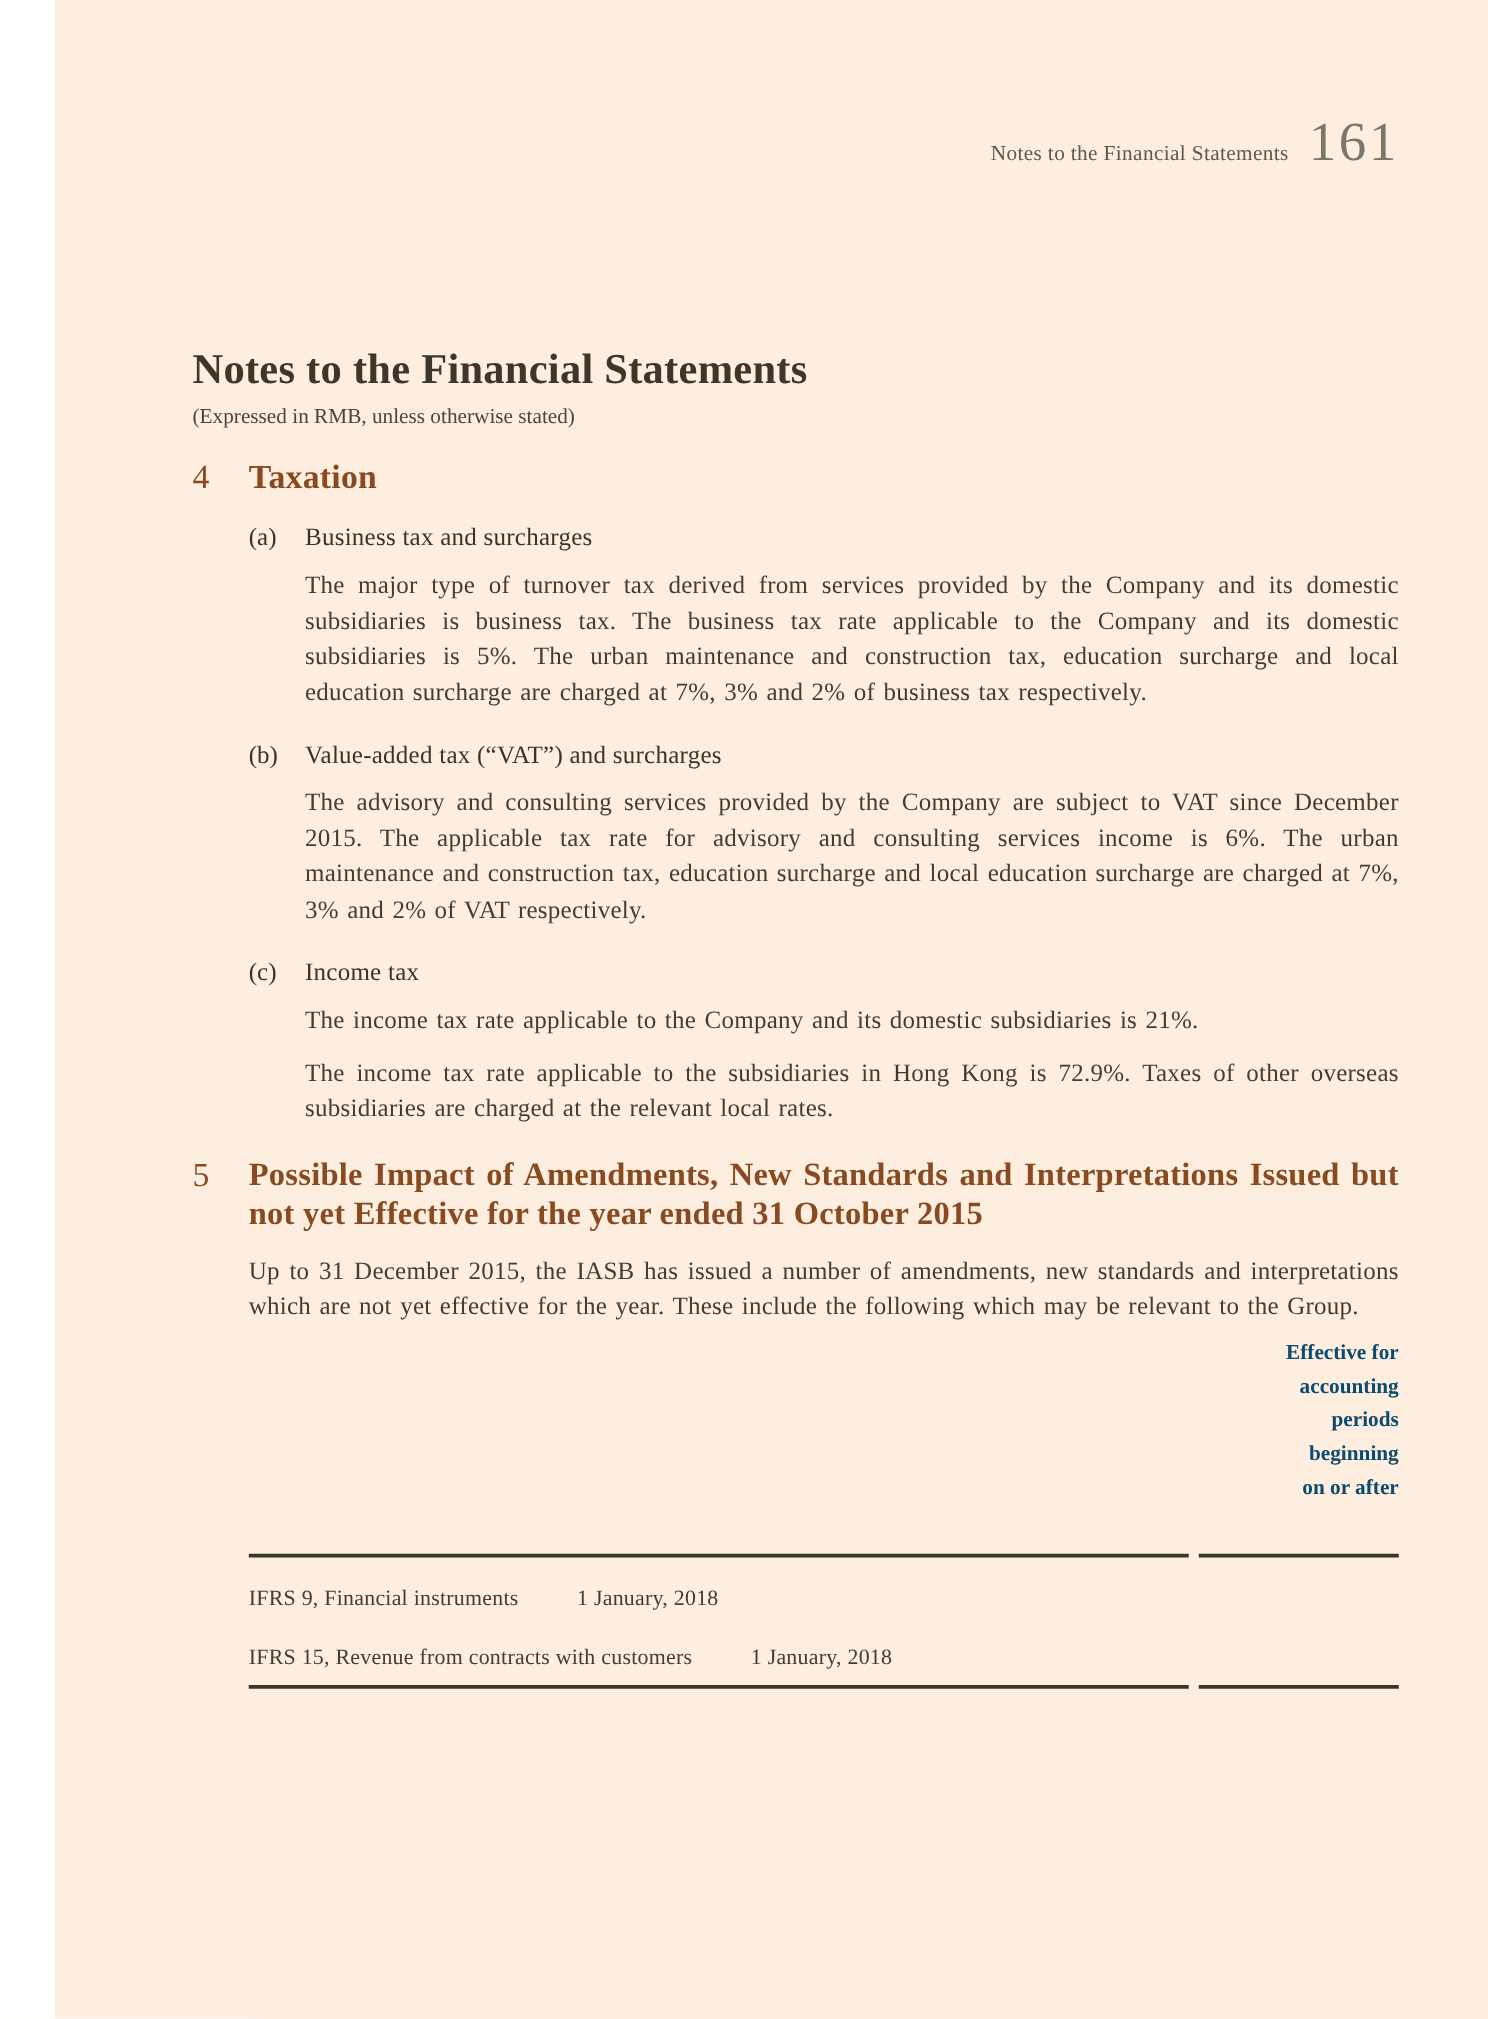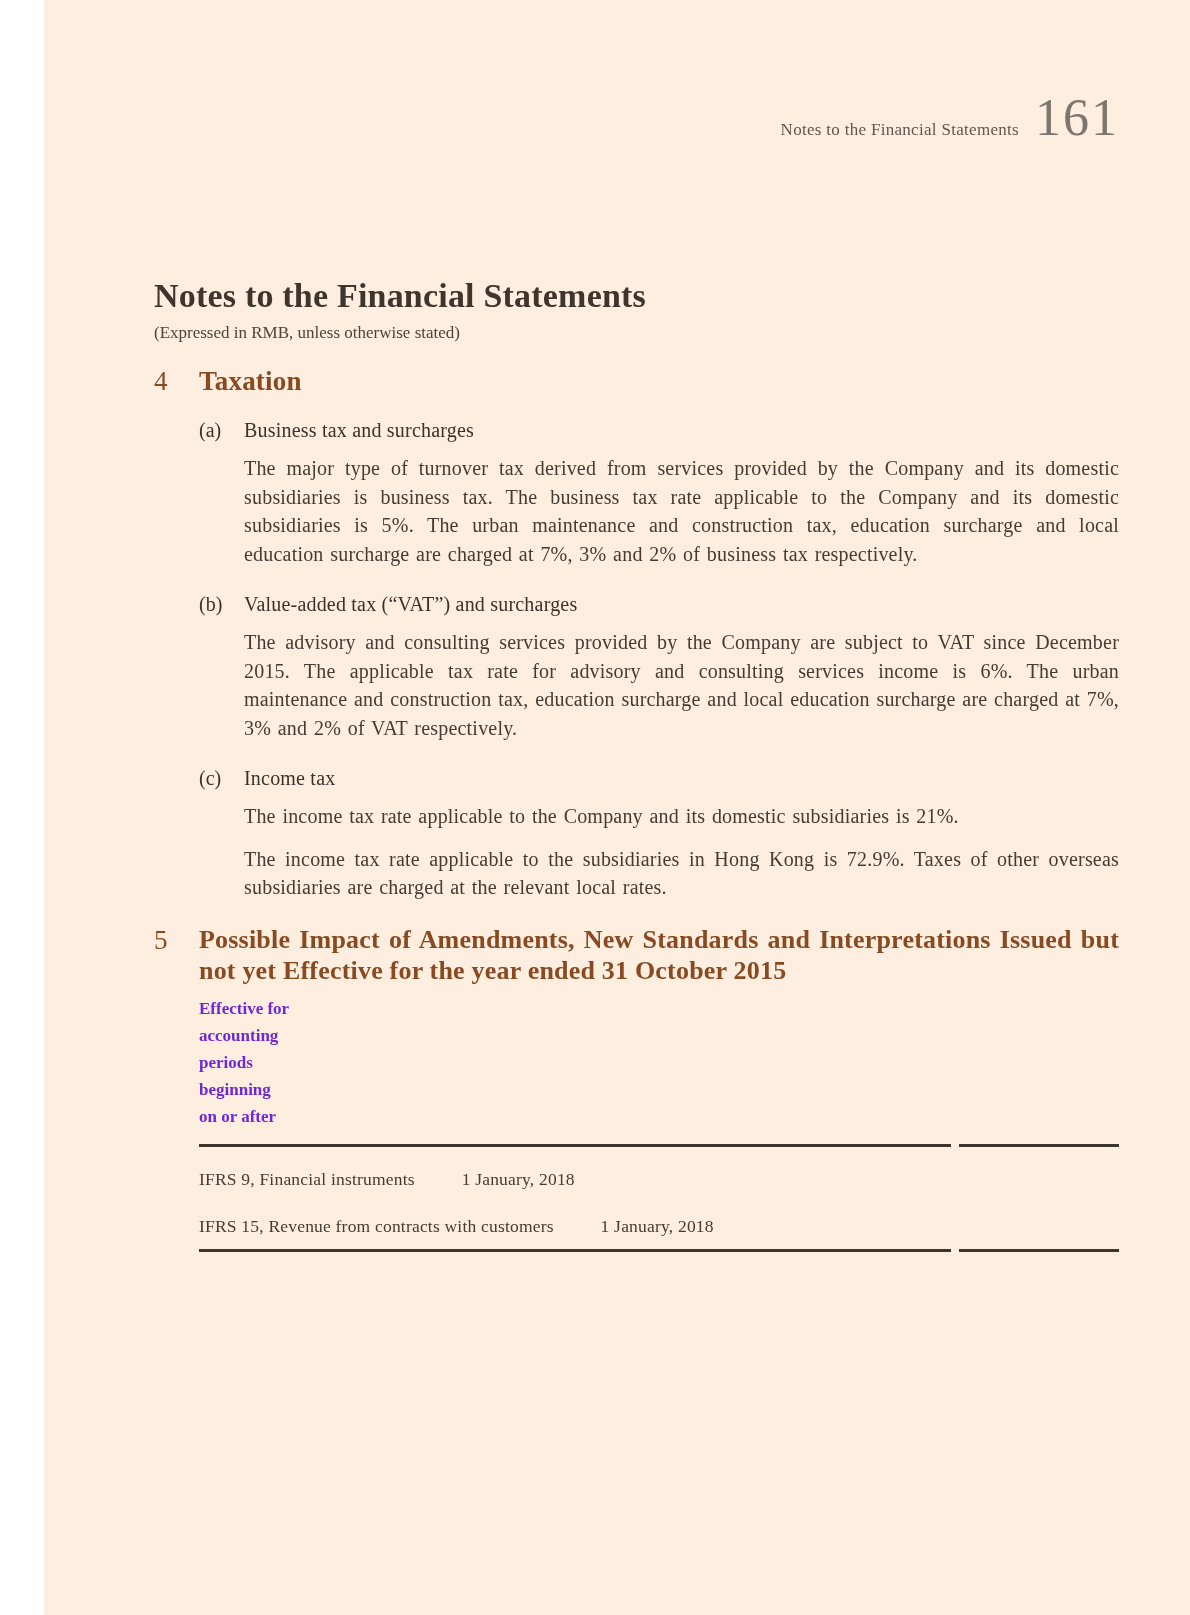--- a/index.html
+++ b/index.html
@@ -18,21 +18,21 @@
   .page-header {
     position:absolute;
     top:92px;
     right:115px;
     display:flex;
     align-items:baseline;
     gap:16px;
   }
   .ph-label { font-size:17px; color:#5e574e; letter-spacing:0.3px; }
   .ph-number {
-    font-size:52px;
+    font-size:44px;
     line-height:1;
     font-weight:400;
     color:#7c766e;
     letter-spacing:2px;
   }
 
   .doc {
     position:absolute;
     left:110px;
     right:115px;
@@ -103,27 +103,27 @@
     color:#443c33;
     word-spacing:1.5px;
     letter-spacing:0.2px;
   }
   p.body-text + p.body-text { margin-top:14px; }
   p.intro { margin-top:16px; }
 
   
   .std-table { margin-top:8px; }
   .t-header {
-    text-align:left;
+    text-align:right;
     white-space:pre-line;
     font-size:17px;
     font-weight:700;
     line-height:27px;
-    color:#6d28d9;
-    padding-bottom:14px;
+    color:#0c4a6e;
+    padding-bottom:40px;
   }
   .rule { display:flex; gap:8px; }
   .rule span { border-top:3px solid #3b352c; display:block; }
   .rule .rule-l { flex:1; }
   .rule .rule-r { width:160px; flex:0 0 160px; }
   .t-row {
     display:flex;
     justify-content:flex-start;
     align-items:baseline;
     font-size:17.5px;
@@ -189,20 +189,21 @@
 
       </div>
     </section>
 
     <section class="sec">
       <div class="sec-row">
         <div class="sec-num">5</div>
         <h2 class="sec-title justify">Possible Impact of Amendments, New Standards and Interpretations Issued but not yet Effective for the year ended 31 October 2015</h2>
       </div>
       <div class="sec-content">
+        <p class="body-text intro">Up to 31 December 2015, the IASB has issued a number of amendments, new standards and interpretations which are not yet effective for the year. These include the following which may be relevant to the Group.</p>
 
         <div class="std-table">
           <div class="t-header">Effective for
 accounting
 periods
 beginning
 on or after</div>
           <div class="rule">
             <span class="rule-l"></span>
             <span class="rule-r"></span>

